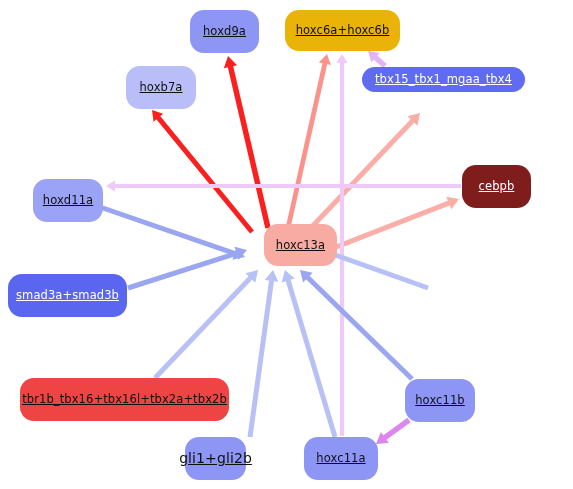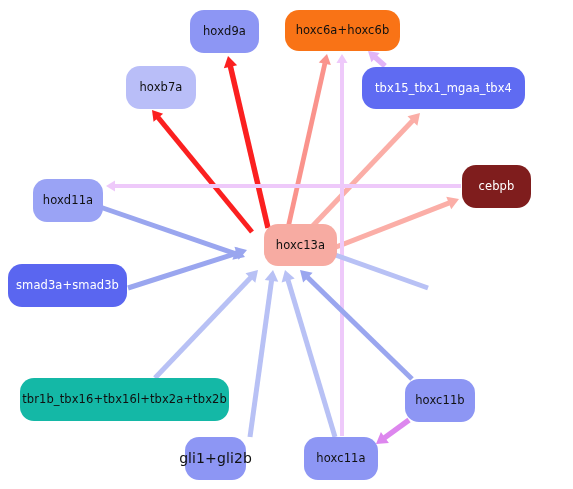--- a/index.html
+++ b/index.html
@@ -32,20 +32,21 @@
     display: flex;
     align-items: center;
     justify-content: center;
     border-radius: 14px;
     text-align: right;
     line-height: 1.05;
     white-space: nowrap;
     letter-spacing: 0.1px;
     z-index: 5;
     cursor: pointer;
+    text-decoration: underline;
   }
   .node-label {
     display: block;
     pointer-events: none;
   }
 </style>
 </head>
 <body>
 
 <div id="graph-canvas">
@@ -112,42 +113,42 @@
         <polygon points="285.00,270.00 294.69,278.58 281.62,282.49" fill="#b8c1f5"></polygon>
       </g>
       <g>
         <line x1="412" y1="379" x2="307.4888826781191" y2="277.2882876063838" stroke="#9aa6ef" stroke-width="5" stroke-linecap="butt"></line>
         <polygon points="300.00,270.00 312.64,272.78 303.13,282.56" fill="#9aa6ef"></polygon>
       </g>
     </svg>
 <div class="node" style="left: 190px; top: 10px; width: 69px; height: 43px; background: rgb(141, 150, 244); color: rgb(16, 16, 16); font-size: 11.5px;">
       <span class="node-label">hoxd9a</span>
     </div>
-    <div class="node" style="left: 285px; top: 10px; width: 115px; height: 41px; background: #f97316; color: rgb(16, 16, 16); font-size: 11.5px;">
+    <div class="node" style="left: 285px; top: 10px; width: 115px; height: 41px; background: #eab308; color: rgb(16, 16, 16); font-size: 11.5px;">
       <span class="node-label">hoxc6a+hoxc6b</span>
     </div>
     <div class="node" style="left: 90px; top: 66px; width: 70px; height: 43px; background: rgb(185, 190, 248); color: rgb(16, 16, 16); font-size: 11.5px; margin-left: 36px;">
       <span class="node-label">hoxb7a</span>
     </div>
-    <div class="node" style="left: 362px; top: 67px; width: 163px; height: 42px; background: rgb(95, 107, 242); color: rgb(255, 255, 255); font-size: 11.5px;">
+    <div class="node" style="left: 362px; top: 67px; width: 163px; height: 25px; background: rgb(95, 107, 242); color: rgb(255, 255, 255); font-size: 11.5px;">
       <span class="node-label">tbx15_tbx1_mgaa_tbx4</span>
     </div>
     <div class="node" style="left: 33px; top: 179px; width: 70px; height: 43px; background: rgb(154, 163, 245); color: rgb(16, 16, 16); font-size: 11.5px;">
       <span class="node-label">hoxd11a</span>
     </div>
     <div class="node" style="left: 462px; top: 165px; width: 69px; height: 43px; background: #7f1d1d; color: rgb(255, 255, 255); font-size: 11.5px;">
       <span class="node-label">cebpb</span>
     </div>
     <div class="node" style="left: 264px; top: 224px; width: 73px; height: 42px; background: rgb(247, 171, 162); color: rgb(16, 16, 16); font-size: 11.5px;">
       <span class="node-label">hoxc13a</span>
     </div>
-    <div class="node" style="left: 8px; top: 264px; width: 119px; height: 43px; background: rgb(90, 102, 240); color: rgb(255, 255, 255); font-size: 11.5px;">
+    <div class="node" style="left: 8px; top: 274px; width: 119px; height: 43px; background: rgb(90, 102, 240); color: rgb(255, 255, 255); font-size: 11.5px;">
       <span class="node-label">smad3a+smad3b</span>
     </div>
-    <div class="node" style="left: 20px; top: 378px; width: 209px; height: 43px; background: #14b8a6; color: rgb(16, 16, 16); font-size: 11.5px;">
+    <div class="node" style="left: 20px; top: 378px; width: 209px; height: 43px; background: #ef4444; color: rgb(16, 16, 16); font-size: 11.5px;">
       <span class="node-label">tbr1b_tbx16+tbx16l+tbx2a+tbx2b</span>
     </div>
     <div class="node" style="left: 405px; top: 379px; width: 70px; height: 43px; background: rgb(141, 150, 244); color: rgb(16, 16, 16); font-size: 11.5px;">
       <span class="node-label">hoxc11b</span>
     </div>
     <div class="node" style="left: 185px; top: 437px; width: 61px; height: 43px; background: rgb(141, 150, 244); color: rgb(16, 16, 16); font-size: 14px;">
       <span class="node-label">gli1+gli2b</span>
     </div>
     <div class="node" style="left: 304px; top: 437px; width: 74px; height: 43px; background: rgb(141, 150, 244); color: rgb(16, 16, 16); font-size: 11.5px;">
       <span class="node-label">hoxc11a</span>

